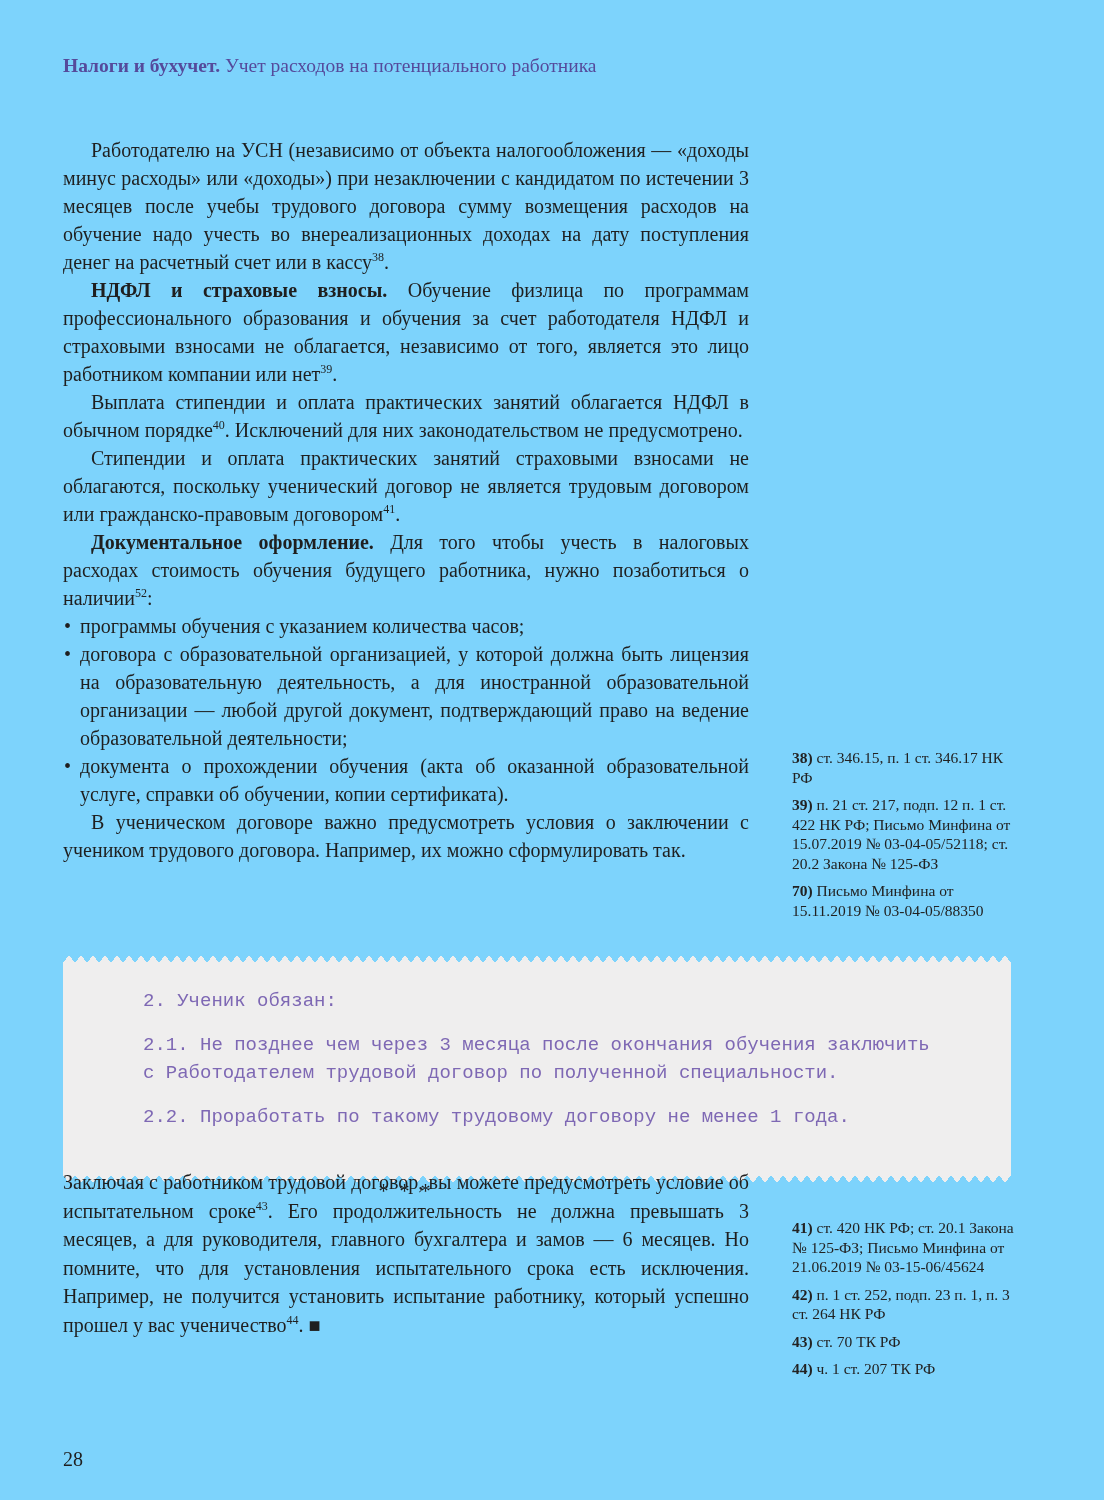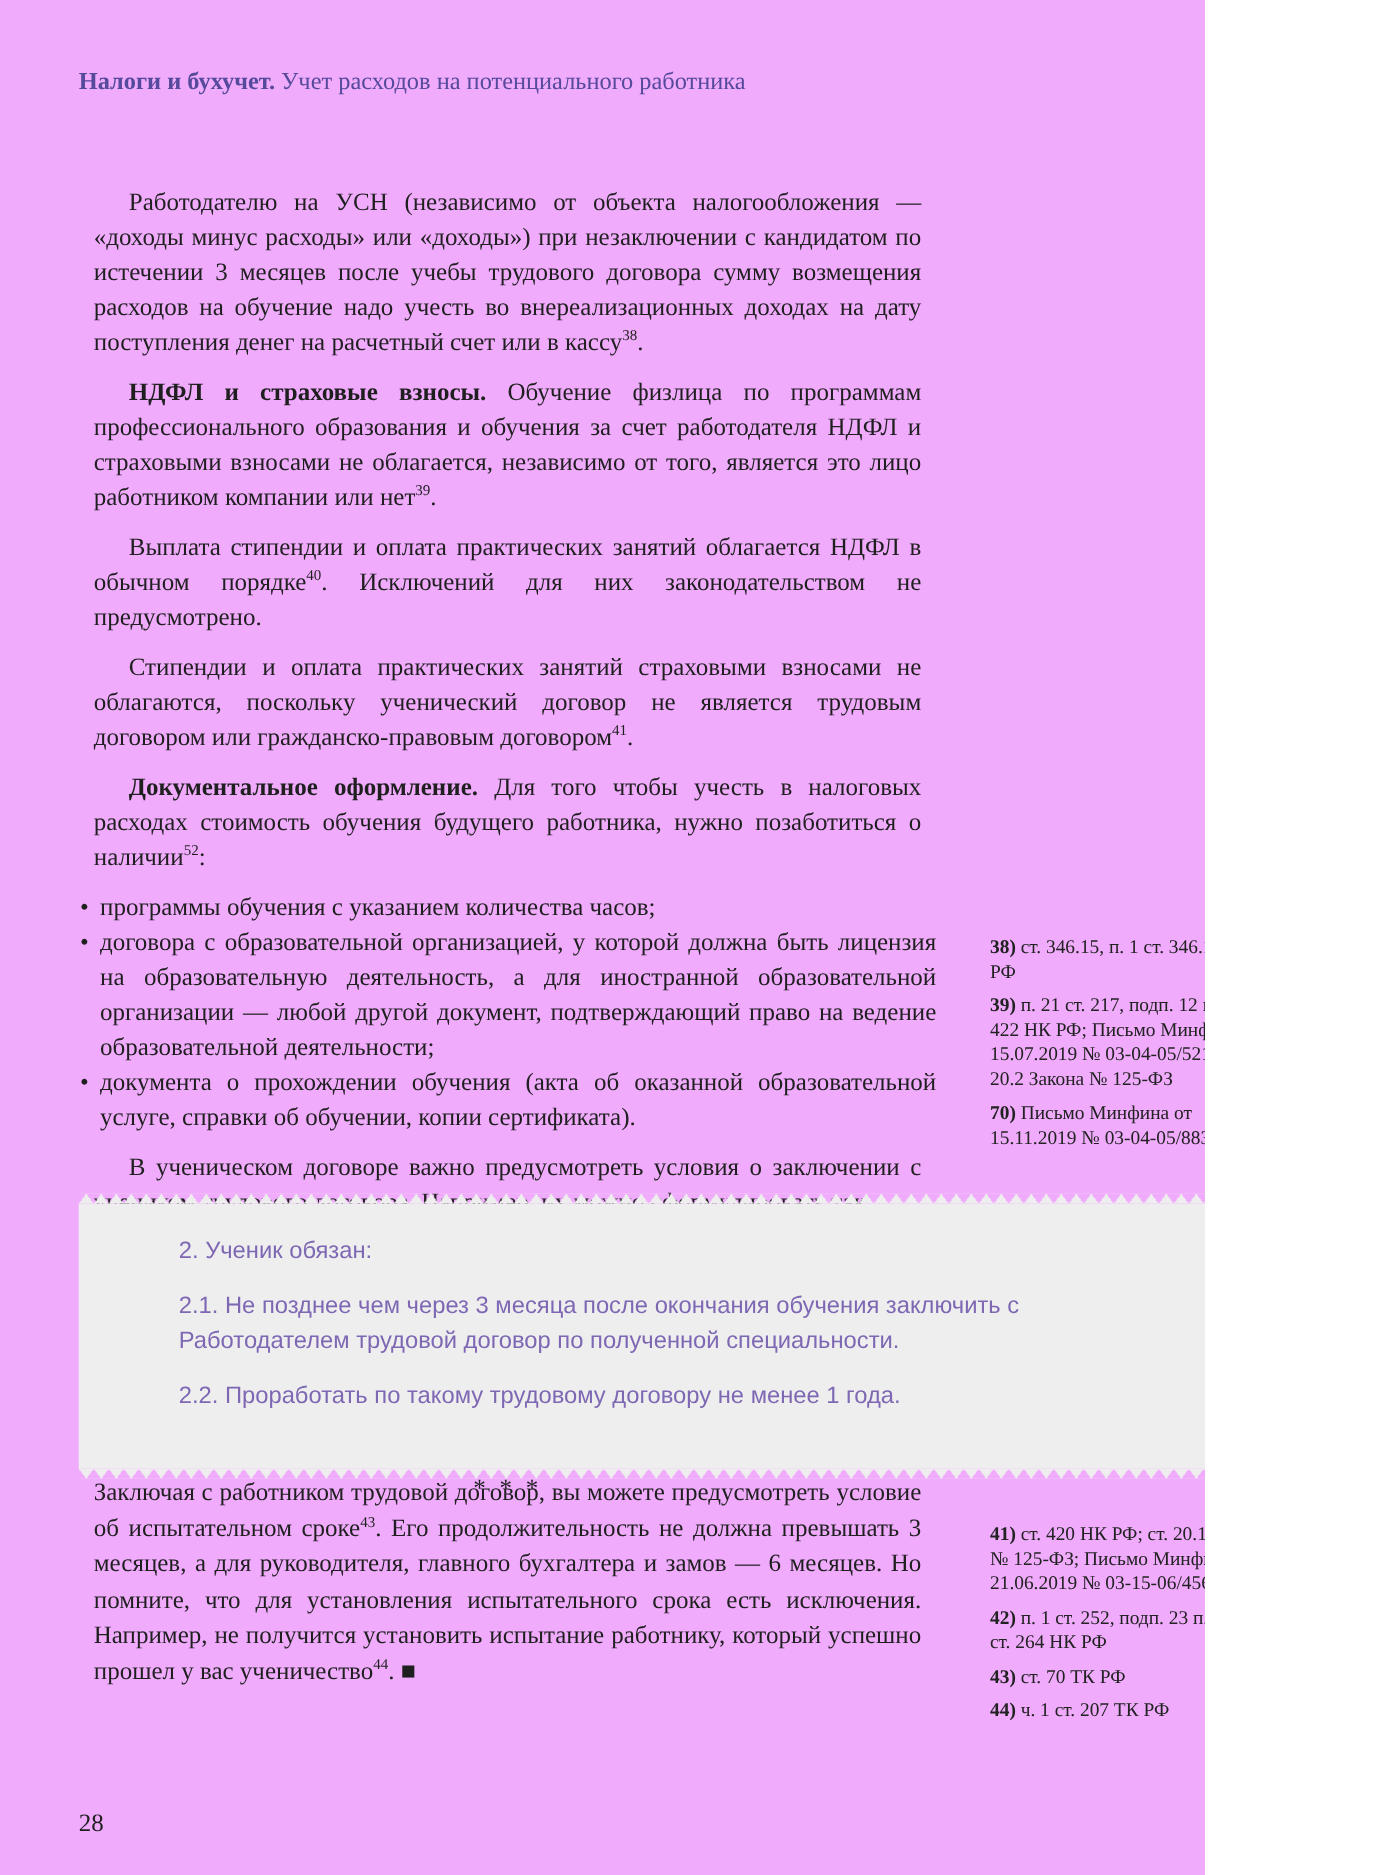--- a/index.html
+++ b/index.html
@@ -1,21 +1,21 @@
 <!DOCTYPE html>
 <html lang="ru" style="--accent-purple: #554a9b; --quote-purple: #7e68b4; --quote-bg: #efeeee; --body-text: #1f1f1f; --note-text: #222222;"><head>
 <meta charset="utf-8">
 <style>
   html, body { margin: 0; padding: 0; background: #ffffff; }
 
   .page {
     position: relative;
-    width: 964px;
+    width: 1104px;
     height: 1500px;
-    background: #f0abfc;
+    background: #7dd3fc;
     overflow: hidden;
     font-family: "Liberation Serif", serif;
     color: var(--body-text, #1f1f1f);
   }
 
   
   .page-header {
     position: absolute;
     left: 63px; top: 55px;
     width: 900px;
@@ -25,21 +25,21 @@
   .brand { font-weight: bold; }
 
   
   .main-col {
     position: absolute;
     left: 63px; top: 136px;
     width: 686px;
     font-size: 20px;
     line-height: 28px;
   }
-  .para { margin: 12px; text-align: justify; }
+  .para { margin: 0; text-align: justify; }
   .indent { text-indent: 28px; }
   b { font-weight: bold; }
   sup { font-size: 0.6em; vertical-align: super; line-height: 0; }
 
   .bullet-list { margin: 0; padding: 0; list-style: none; }
   .bullet-list li { position: relative; padding-left: 17px; text-align: justify; margin: 0; }
   .bullet-list li::before { content: "\2022"; position: absolute; left: 1px; top: 0; }
 
   
   .notes {
@@ -71,21 +71,21 @@
       var(--quote-bg, #efeeee) 0 73.8deg, transparent 73.8deg) 0 0 / 12px 8px repeat-x;
   }
   .quote-body {
     background: var(--quote-bg, #efeeee);
     padding: 24px 80px 28px 80px;
     font-family: "Liberation Sans", sans-serif;
     font-size: 19px;
     line-height: 28px;
     color: var(--quote-purple, #7e68b4);
   }
-  .quote-body p { margin: 0 0 16px 0; }
+  .quote-body p { margin: 0 0 16px 0; font-family: Liberation Mono, monospace; }
   .quote-body p:last-child { margin-bottom: 16px; }
 
   
   .stars {
     position: absolute;
     left: 63px; top: 1180px;
     width: 686px;
     text-align: center;
     font-size: 20px;
     letter-spacing: 3px;

